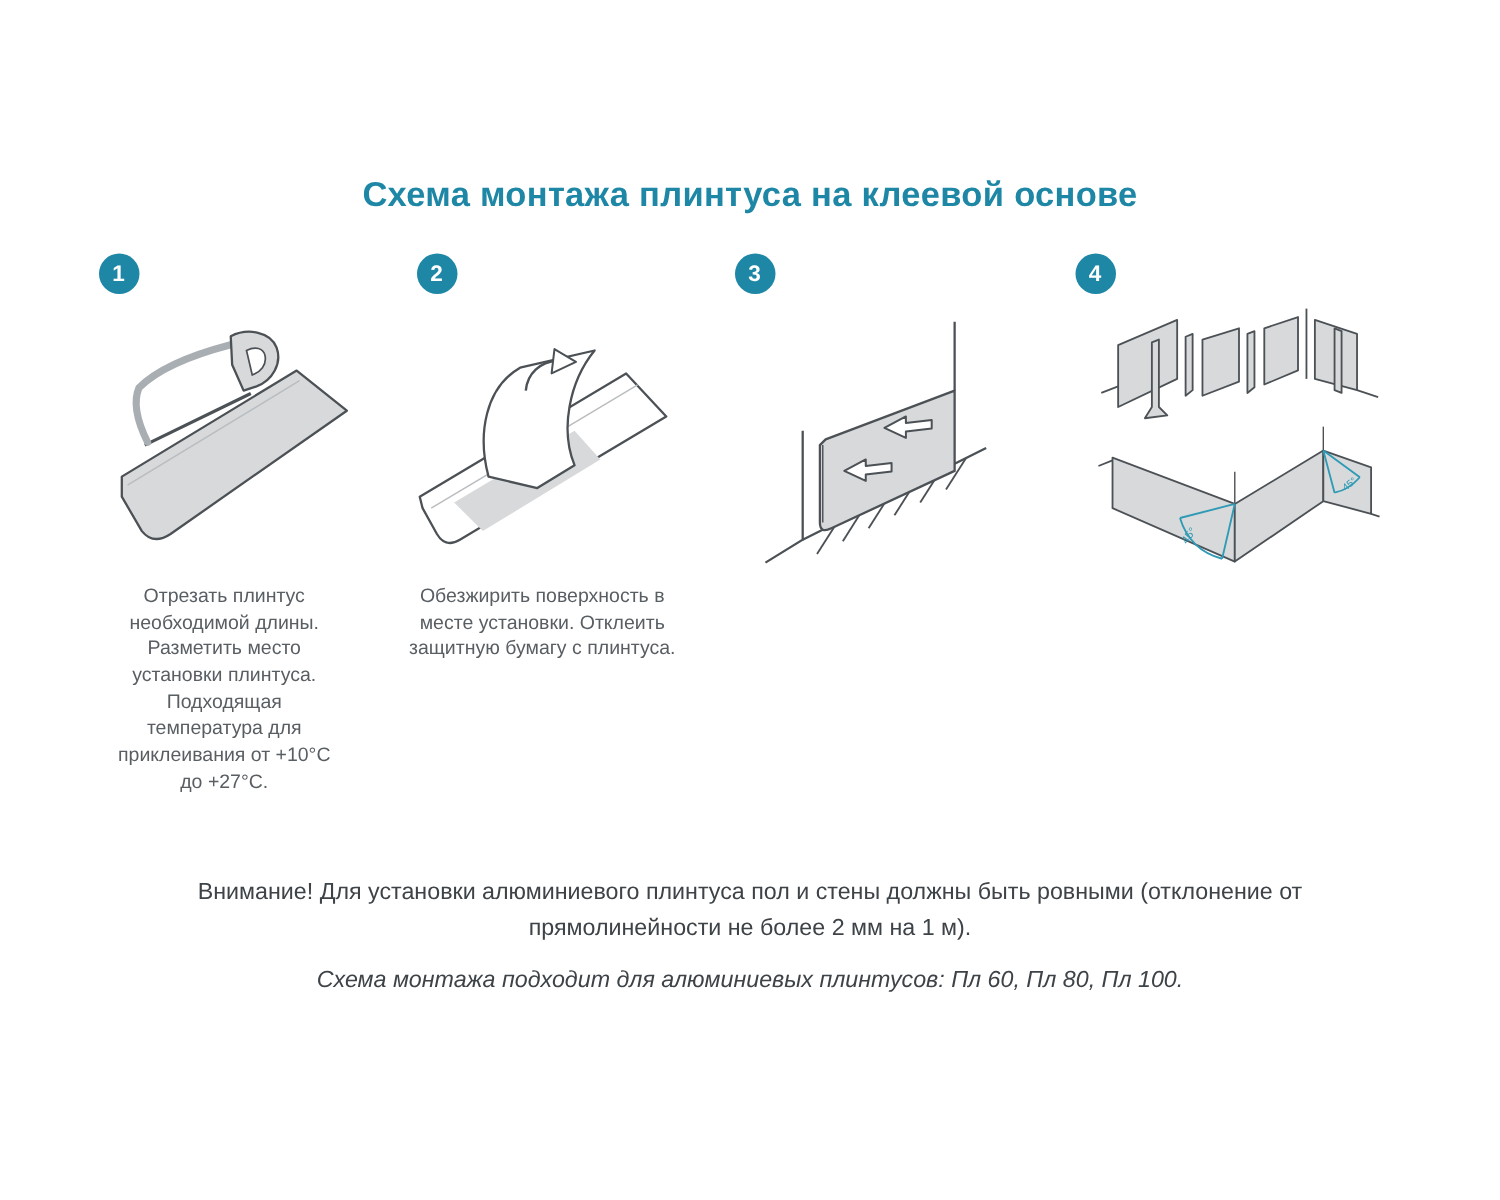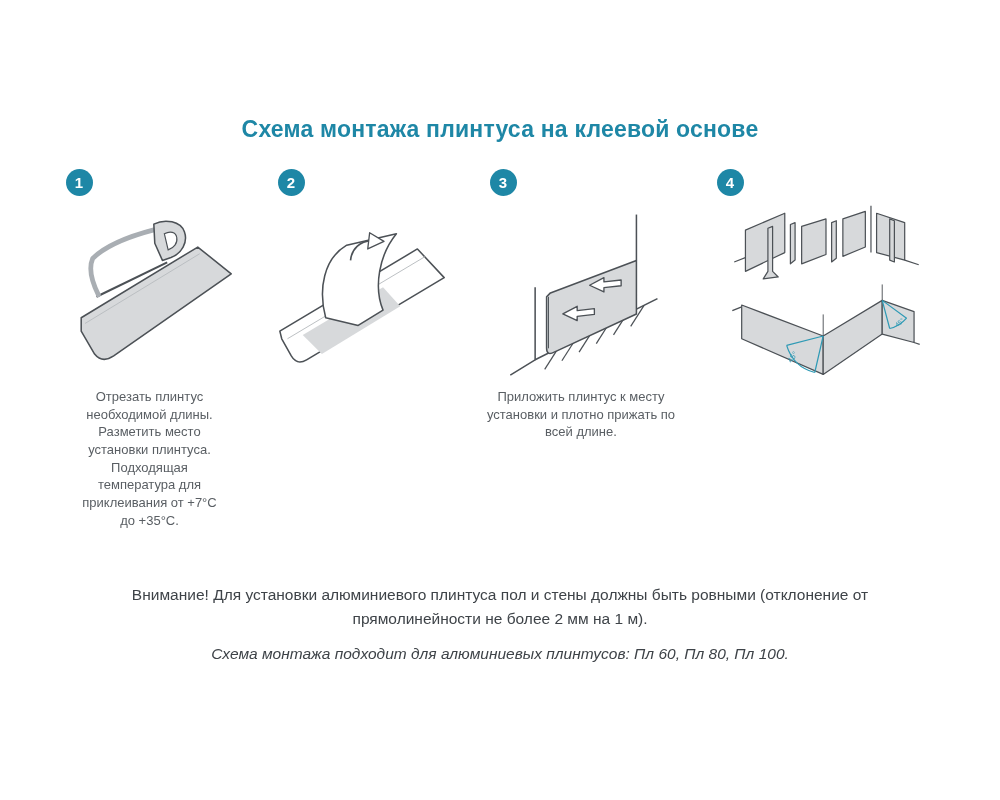--- a/index.html
+++ b/index.html
@@ -52,39 +52,40 @@
           <path class="fillg ink" d="M28 118 L150 44 L185 72 L62 158 Q50 166 42 156 L28 132 Z" stroke-width="1.6" stroke-linejoin="round"></path>
           <path d="M32 124 L152 51" stroke="#b9bdc0" stroke-width="1" fill="none"></path>
           <g>
             <path class="ink" d="M44 96 L118 60" stroke-width="2.2" fill="none"></path>
             <path d="M46 94 Q34 70 40 56 Q58 38 104 26" fill="none" stroke="#a9aeb3" stroke-width="5" stroke-linecap="round"></path>
             <path class="ink fillg" d="M104 20 C116 14 132 17 136 28 C140 39 133 51 122 55 L113 58 L105 40 Z" stroke-width="1.6" stroke-linejoin="round"></path>
             <path class="ink" d="M115 30 C121 27 127 28 128 34 C129 40 125 45 119 47 Z" fill="#fff" stroke-width="1.2"></path>
           </g>
         </svg>
       </div>
-      <p class="desc">Отрезать плинтус необходимой длины. Разметить место установки плинтуса. Подходящая температура для приклеивания от +7°С до +35°С.</p>
+      <p class="desc">Отрезать плинтус необходимой длины. Разметить место установки плинтуса. Подходящая температура для приклеивания от +10°С до +27°С.</p>
     </div>
 
     <div class="step s2">
       <div class="badge">
         <span>2</span>
       </div>
       <div class="art">
         <svg width="192" height="172" viewBox="0 0 200 180">
           <path class="ink" d="M14 132 L158 46 L186 76 L42 162 Q32 168 26 158 L16 140 Z" fill="#ffffff" stroke-width="1.6" stroke-linejoin="round"></path>
           <path class="fillg" d="M38 136 L122 86 L140 106 L58 156 Z"></path>
           <path d="M22 140 L166 54" stroke="#b9bdc0" stroke-width="1" fill="none"></path>
           <path class="ink" d="M62 118 C54 88 60 56 84 42 L136 30 C118 52 112 86 122 110 L96 126 Z" fill="#ffffff" stroke-width="1.6" stroke-linejoin="round"></path>
           <g>
             <path class="ink" d="M88 58 C89 46 98 38 110 37" fill="none" stroke-width="1.7"></path>
             <polygon class="ink" points="108,29 123,38 106,46" fill="#fff" stroke-width="1.4" stroke-linejoin="round"></polygon>
           </g>
         </svg>
       </div>
+      <p class="desc">Обезжирить поверхность в месте установки. Отклеить защитную бумагу с плинтуса.</p>
     </div>
 
     <div class="step s3">
       <div class="badge">
         <span>3</span>
       </div>
       <div class="art">
         <svg width="192" height="172" viewBox="0 0 200 180">
           <g class="ink" stroke-width="1.6" fill="none">
             <path d="M52 86 L52 162 L26 178"></path>
@@ -100,21 +101,20 @@
             <line x1="166" y1="105" x2="152" y2="127"></line>
           </g>
           <path class="fillg ink" d="M68 92 L158 58 L158 114 L72 154 Q64 158 64 150 L64 96 Z" stroke-width="1.6" stroke-linejoin="round"></path>
           <path class="ink" d="M66 96 L66 150" stroke-width="1" fill="none"></path>
           <g fill="#fff" class="ink" stroke-width="1.4" stroke-linejoin="round">
             <path d="M124 76 l-15 8 l15 7 l0 -4.5 l18 -2 l0 -6 l-18 2 Z"></path>
             <path d="M96 106 l-15 8 l15 7 l0 -4.5 l18 -2 l0 -6 l-18 2 Z"></path>
           </g>
         </svg>
       </div>
-      <p class="desc">Приложить плинтус к месту установки и плотно прижать по всей длине.</p>
     </div>
 
     <div class="step s4">
       <div class="badge">
         <span>4</span>
       </div>
       <div class="art">
         <svg width="220" height="178" viewBox="0 0 200 190">
           <g class="ink fillg" stroke-width="1.3" stroke-linejoin="round">
             <line x1="2" y1="64" x2="20" y2="57" fill="none"></line>

